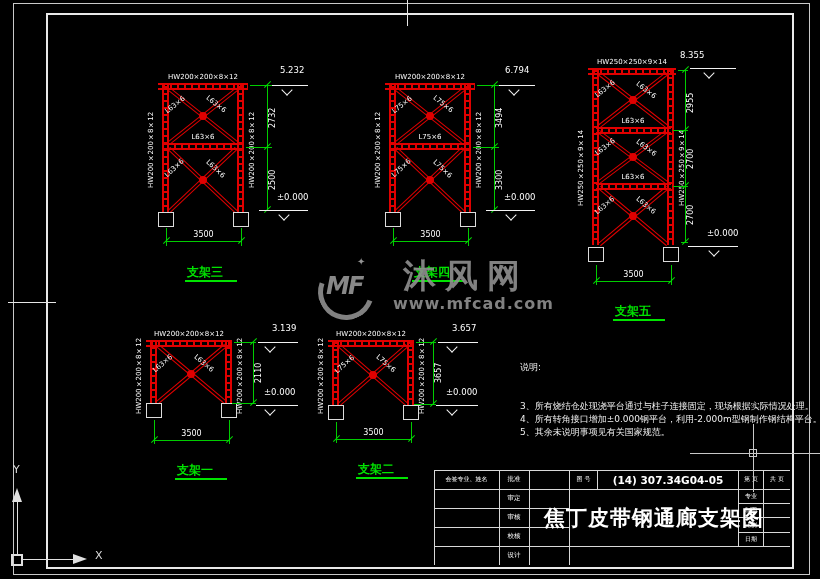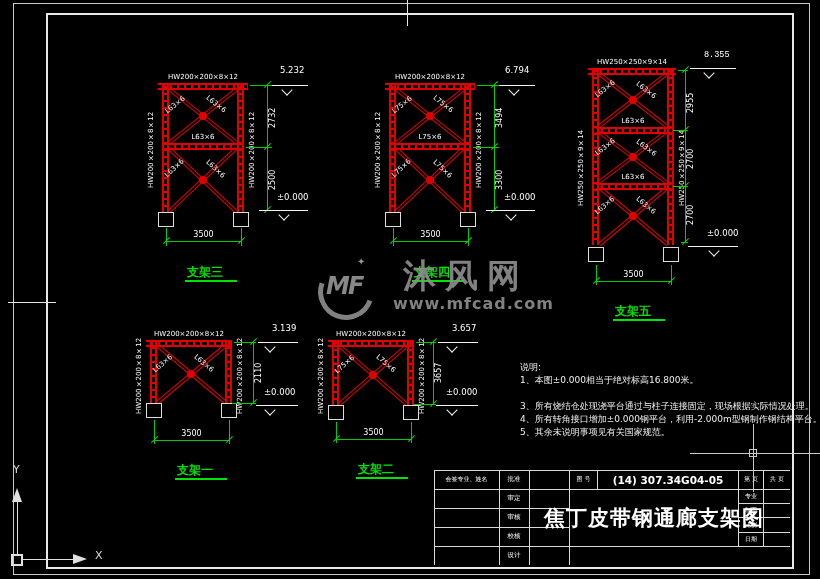--- a/index.html
+++ b/index.html
@@ -184,21 +184,21 @@
   <div class="a gline" style="left:673px;top:186px;width:15px;height:1px;"></div>
   <div class="a gline" style="left:681px;top:242px;width:7px;height:1px;"></div>
   <div class="a gline" style="left:685px;top:70px;width:1px;height:172px;"></div>
   <div class="a gtick" style="left:681px;top:69px;"></div>
   <div class="a gtick" style="left:681px;top:129px;"></div>
   <div class="a gtick" style="left:681px;top:185px;"></div>
   <div class="a gtick" style="left:681px;top:241px;"></div>
   <div class="a vdim" style="left:686px;top:78px;height:50px;">2955</div>
   <div class="a vdim" style="left:686px;top:134px;height:50px;">2700</div>
   <div class="a vdim" style="left:686px;top:190px;height:50px;">2700</div>
-  <div class="a elevv" style="left:704px;top:50px;font-family:Liberation Mono, monospace;">8.355</div>
+  <div class="a elevv" style="left:680px;top:50px;">8.355</div>
   <div class="a elevline" style="left:690px;top:68px;width:46px;"></div>
   <div class="a vtri" style="left:705px;top:69px;"></div>
   <div class="a elevv" style="left:707px;top:228px;">±0.000</div>
   <div class="a elevline" style="left:688px;top:246px;width:50px;"></div>
   <div class="a vtri" style="left:710px;top:247px;"></div>
   <div class="a gline" style="left:596px;top:265px;width:1px;height:20px;"></div>
   <div class="a gline" style="left:671px;top:265px;width:1px;height:20px;"></div>
   <div class="a gline" style="left:596px;top:281px;width:76px;height:1px;"></div>
   <div class="a gtick" style="left:592px;top:280px;"></div>
   <div class="a gtick" style="left:667px;top:280px;"></div>
@@ -268,21 +268,20 @@
   <div class="a gline" style="left:336px;top:422px;width:1px;height:21px;"></div>
   <div class="a gline" style="left:411px;top:422px;width:1px;height:21px;"></div>
   <div class="a gline" style="left:336px;top:439px;width:76px;height:1px;"></div>
   <div class="a gtick" style="left:332px;top:438px;"></div>
   <div class="a gtick" style="left:407px;top:438px;"></div>
   <div class="a dimt" style="left:336px;top:428px;width:75px;">3500</div>
   <div class="a glabel" style="left:358px;top:461px;">支架二</div>
   <div class="a gunder" style="left:356px;top:477px;width:52px;"></div>
 
   <div class="a note" style="left:520px;top:361px;">说明:</div>
-  <div class="a note" style="left:520px;top:374px;">1、本图±0.000相当于绝对标高16.800米。</div>
   <div class="a note" style="left:520px;top:400px;">3、所有烧结仓处现浇平台通过与柱子连接固定，现场根据实际情况处理。</div>
   <div class="a note" style="left:520px;top:413px;">4、所有转角接口增加±0.000钢平台，利用-2.000m型钢制作钢结构平台。</div>
   <div class="a note" style="left:520px;top:426px;">5、其余未说明事项见有关国家规范。</div>
 
   <div class="a tl" style="left:434px;top:470px;width:356px;height:1px;"></div>
   <div class="a tl" style="left:434px;top:489px;width:356px;height:1px;"></div>
   <div class="a tl" style="left:434px;top:508px;width:135px;height:1px;"></div>
   <div class="a tl" style="left:434px;top:527px;width:135px;height:1px;"></div>
   <div class="a tl" style="left:434px;top:546px;width:356px;height:1px;"></div>
   <div class="a tl" style="left:738px;top:503px;width:52px;height:1px;"></div>

